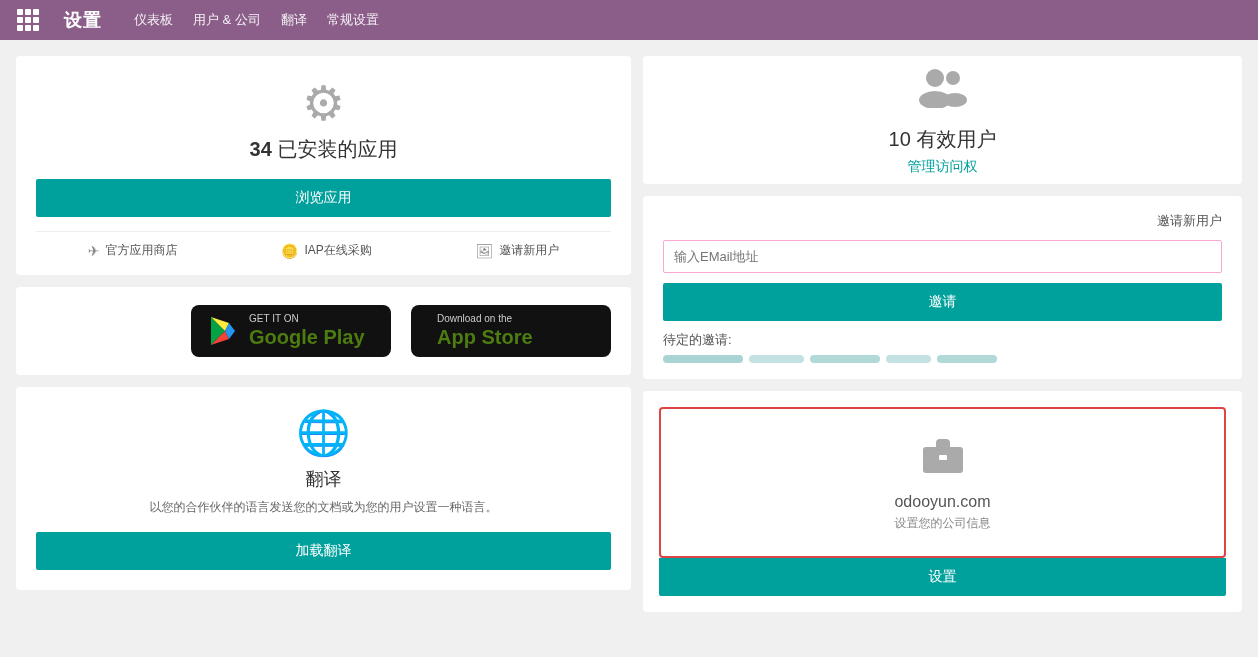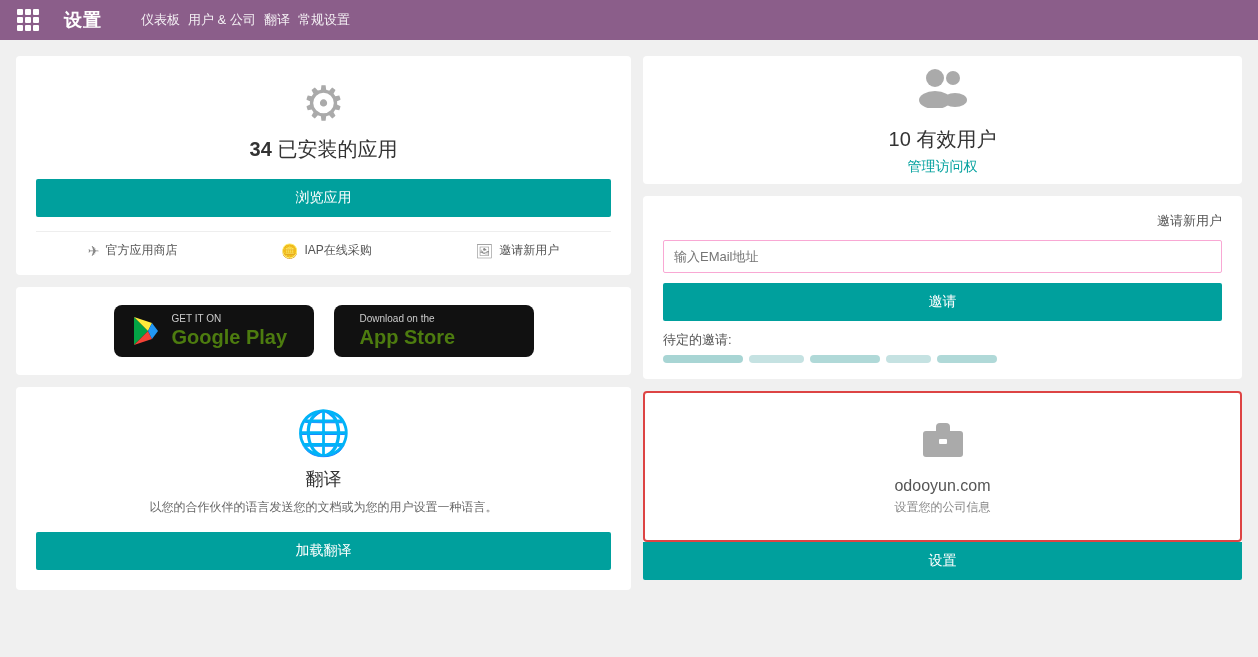--- a/index.html
+++ b/index.html
@@ -29,22 +29,22 @@
     }
     .grid-dot { background: white; border-radius: 1px; width:6px; height:6px; }
     .topnav-title {
       color: white;
       font-size: 18px;
       font-weight: bold;
       letter-spacing: 1px;
     }
     .topnav-links {
       display: flex;
-      gap: 8px;
-      margin-left: 15px;
+      gap: 20px;
+      margin-left: 8px;
       text-align: right;
     }
     .topnav-link {
       color: rgba(255,255,255,0.9);
       font-size: 13px;
       cursor: pointer;
       text-decoration: none;
     }
 
     
@@ -128,21 +128,21 @@
     }
     .app-link-icon {
       color: #888;
       font-size: 14px;
     }
 
     
     .badges-card {
       display: flex;
       align-items: center;
-      justify-content: center;
+      justify-content: flex-end;
       gap: 20px;
       padding: 18px 20px;
     }
     .badge {
       background: #111;
       border-radius: 8px;
       padding: 8px 16px;
       display: flex;
       align-items: center;
       gap: 10px;
@@ -323,21 +323,21 @@
       <div class="pending-row">待定的邀请:</div>
       <div class="pending-pills">
         <div class="pending-pill" style="width:80px; background:#a8d5d4;"></div>
         <div class="pending-pill" style="width:55px; background:#c5e2e2;"></div>
         <div class="pending-pill" style="width:70px; background:#b0d9d8;"></div>
         <div class="pending-pill" style="width:45px; background:#c5e2e2;"></div>
         <div class="pending-pill" style="width:60px; background:#b0d9d8;"></div>
       </div>
     </div>
 
-    <div style="background:white; border-radius:4px; padding:0;">
+    <div style="background:white; border-radius:4px; padding:16px;">
       <div class="company-card">
         <div class="briefcase-icon">
           <svg width="48" height="42" viewBox="0 0 48 42" fill="#aaa">
             <rect x="4" y="14" width="40" height="26" rx="3"></rect>
             <path d="M17 14 V10 Q17 6 21 6 H27 Q31 6 31 10 V14" fill="#aaa"></path>
             <rect x="20" y="22" width="8" height="5" rx="1" fill="white"></rect>
           </svg>
         </div>
         <div class="company-name">odooyun.com</div>
         <div class="company-desc">设置您的公司信息</div>

